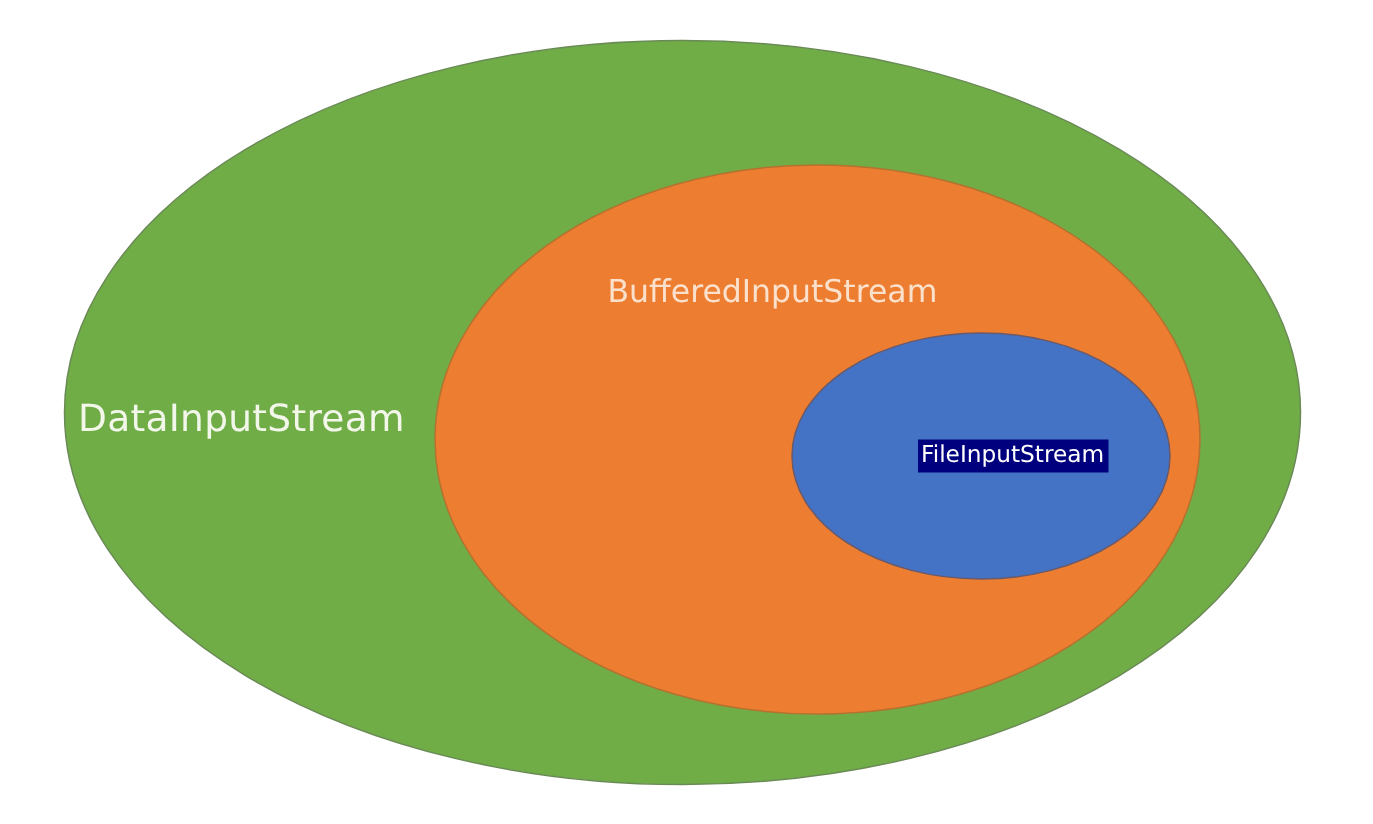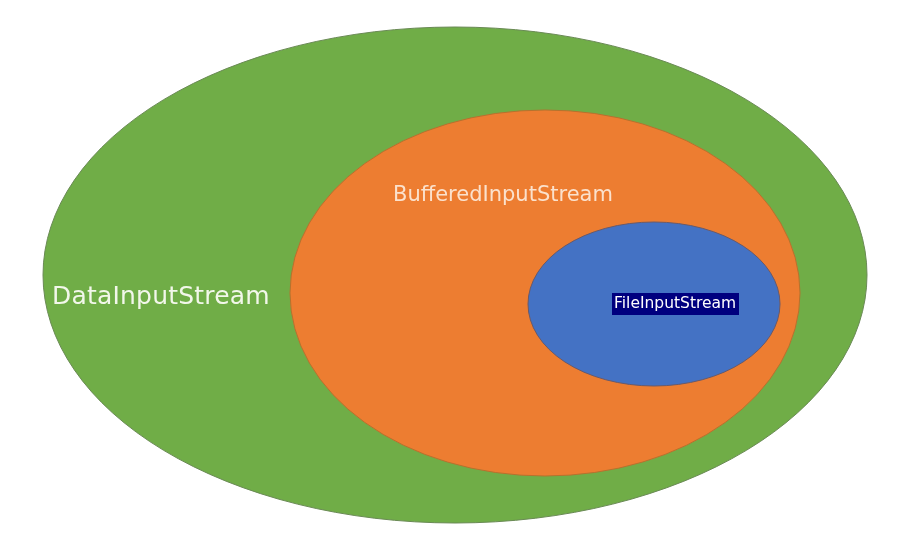--- a/index.html
+++ b/index.html
@@ -3,22 +3,22 @@
   <meta charset="utf-8">
   <style>
     html, body { margin: 0; padding: 0; background: #ffffff; }
     body { width: 915px; height: 549px; position: relative; overflow: hidden; }
     .canvas { position: absolute; left: 0; top: 0; width: 915px; height: 549px; }
     .label {
       position: absolute;
       font-family: "DejaVu Sans", "Liberation Sans", sans-serif;
       white-space: nowrap;
     }
-    .lbl-data { left: 52px; top: 264px; font-size: 25px; color: #f2f7ea; letter-spacing: 0.2px; margin-top: 17px; }
-    .lbl-buf { left: 393px; top: 182px; font-size: 21px; color: #fbe1cc; }
+    .lbl-data { left: 52px; top: 264px; font-size: 25px; color: #f2f7ea; letter-spacing: 0.2px; }
+    .lbl-buf { left: 405px; top: 182px; font-size: 21px; color: #fbe1cc; }
     .lbl-file {
       left: 584px; top: 293px; font-size: 15.5px; color: #ffffff;
       background: #00007f; padding: 1px 3px 2px 2px; line-height: 19px; margin-left: 28px;
     }
   </style>
 </head>
 <body>
 
 <svg class="canvas" width="915" height="549" viewBox="0 0 915 549" xmlns="http://www.w3.org/2000/svg">
   <ellipse cx="455" cy="275" rx="412" ry="248" fill="#70ad47" stroke="#6a8a55" stroke-width="1"></ellipse>

